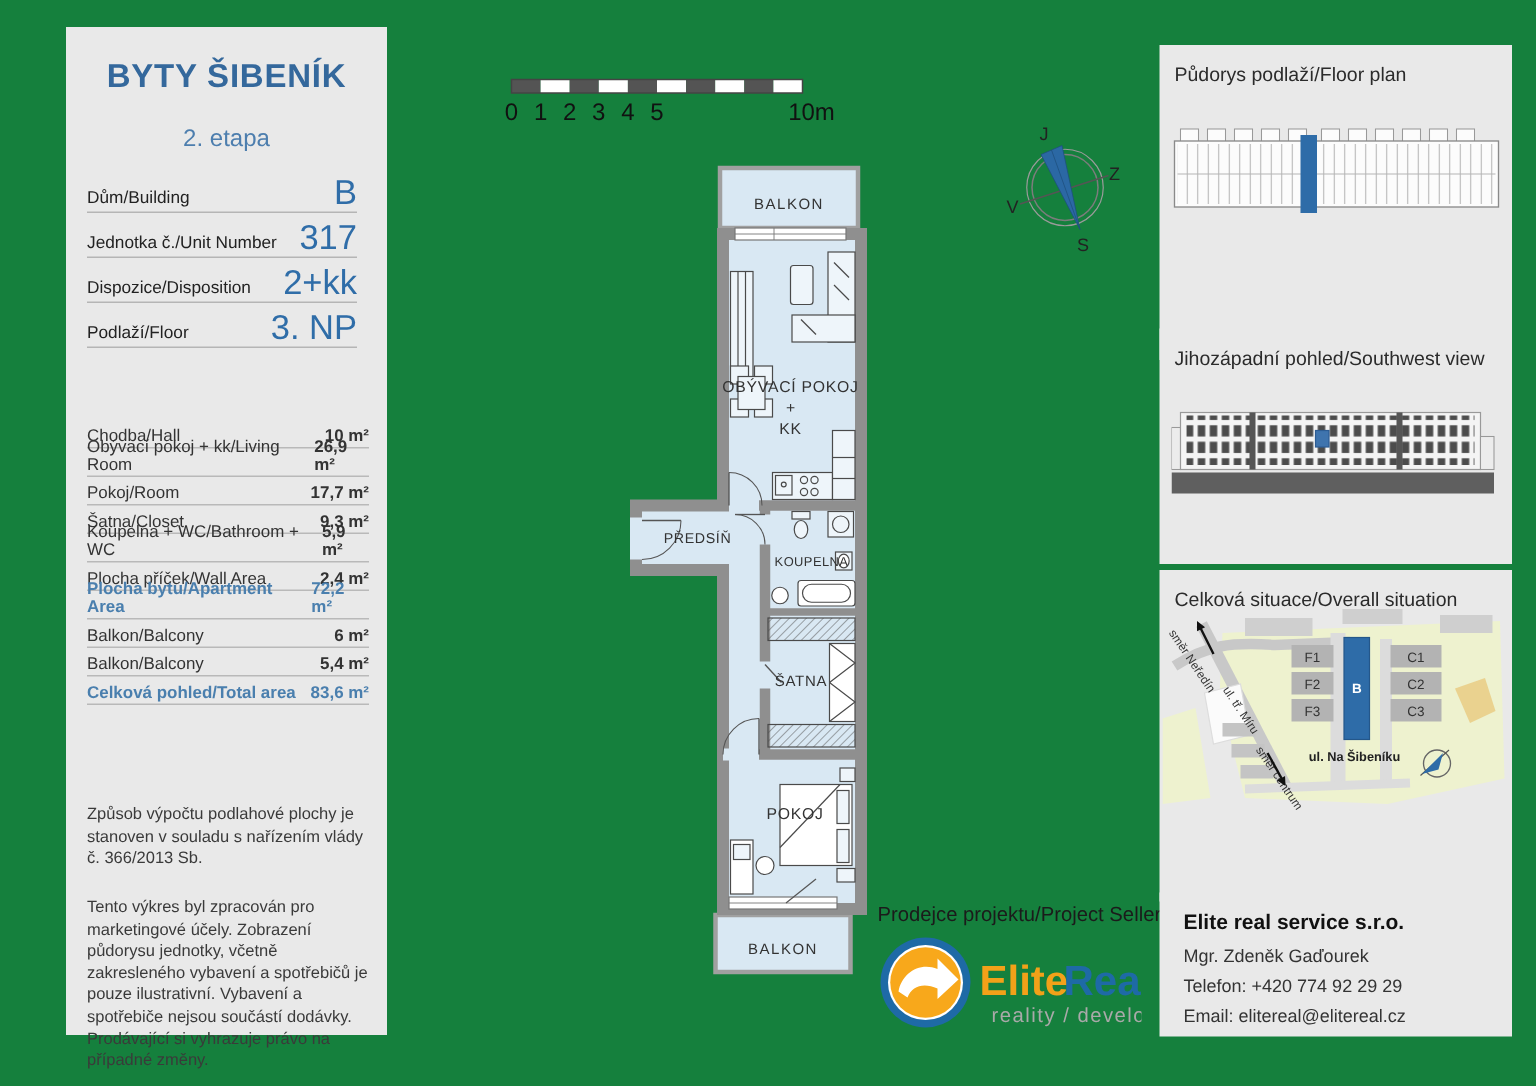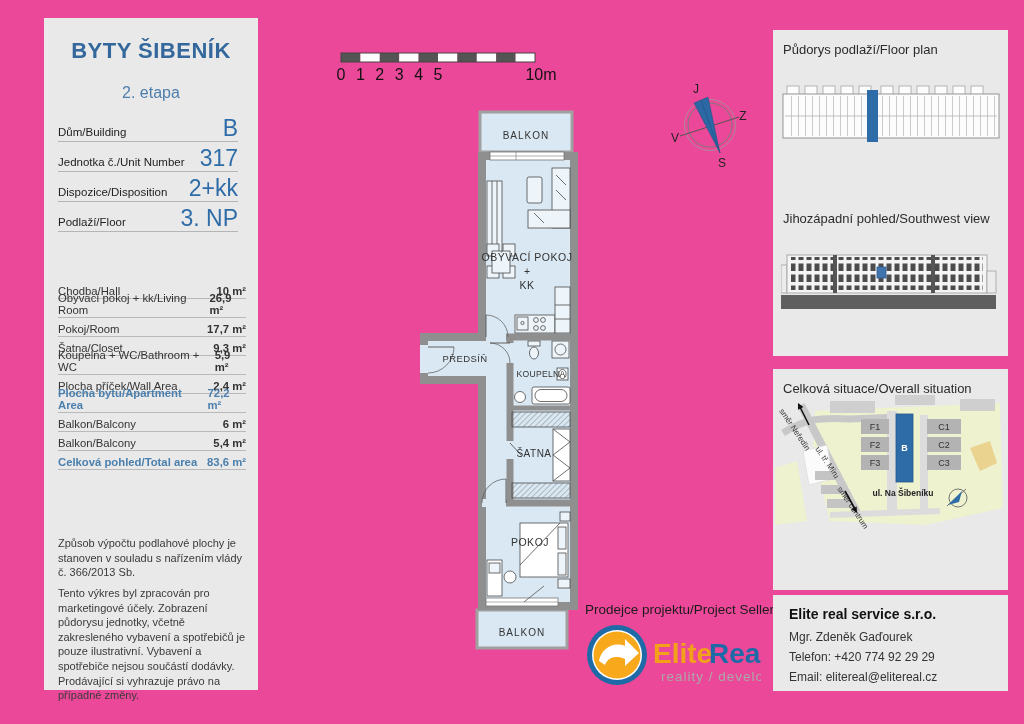--- a/index.html
+++ b/index.html
@@ -1,42 +1,42 @@
 <!DOCTYPE html>
 <html><head>
 <meta charset="utf-8">
 <style>
   *{margin:0;padding:0;box-sizing:border-box}
   html,body{background:#fff}
   body{width:1024px;height:724px;position:relative;font-family:"Liberation Sans",sans-serif;overflow:hidden}
-  #page{position:absolute;left:0;top:0;width:1024px;height:724px;background:#ec4899}
+  #page{position:absolute;left:0;top:0;width:1024px;height:724px;background:#15803d}
   .panel{position:absolute;background:#e9e9e9}
   svg{display:block}
   svg text{font-family:"Liberation Sans",sans-serif}
 
   
   .sidebar{left:44px;top:18px;width:214px;height:672px}
   .sb-title{margin-top:20px;text-align:center;font-size:22px;font-weight:bold;color:#34689c;letter-spacing:.5px}
   .sb-sub{text-align:center;font-size:16px;color:#4d7eae;margin-top:20px}
   .facts{margin:10px 20px 0 14px}
   .fact{display:flex;justify-content:space-between;align-items:flex-end;height:30px;border-bottom:1px solid #b5b5b5}
   .fact .fl{font-size:11.5px;color:#222;padding-bottom:3px}
   .fact .fv{font-size:23px;color:#2f6da8;line-height:1;padding-bottom:1px}
   .areas{margin:48px 12px 0 14px}
   .area{display:flex;justify-content:space-between;align-items:flex-end;height:19px;border-bottom:1px solid #b9b9b9}
   .area .al,.area .av{font-size:11.3px;color:#333;padding-bottom:1px}
   .area .av{font-weight:bold}
   .area.hl .al,.area.hl .av{color:#4a7fae;font-weight:bold}
   .disclaimer{position:absolute;left:14px;top:518px;width:192px;font-size:11px;color:#3a3a3a;line-height:1.33}
-  .disclaimer p + p{margin-top:6px}
+  .disclaimer p + p{margin-top:18px}
 
   
   .p1{left:773px;top:30px;width:235px;height:210px}
-  .p2{left:773px;top:199px;width:235px;height:157px}
-  .p3{left:773px;top:369px;width:235px;height:221px}
+  .p2{left:773px;top:219px;width:235px;height:157px}
+  .p3{left:773px;top:380px;width:235px;height:221px}
   .p4{left:773px;top:595px;width:235px;height:96px}
   .ptitle{position:absolute;left:10px;top:12px;font-size:13px;color:#2b2b2b}
   .psvg{position:absolute}
   .cname{position:absolute;left:16px;top:11px;font-size:14px;font-weight:bold;color:#111}
   .cline{position:absolute;left:16px;font-size:12px;color:#333}
 
   .seller-label{position:absolute;left:585px;top:602px;font-size:13.5px;color:#1b1b1b}
   .abs{position:absolute}
 </style>
 </head>

